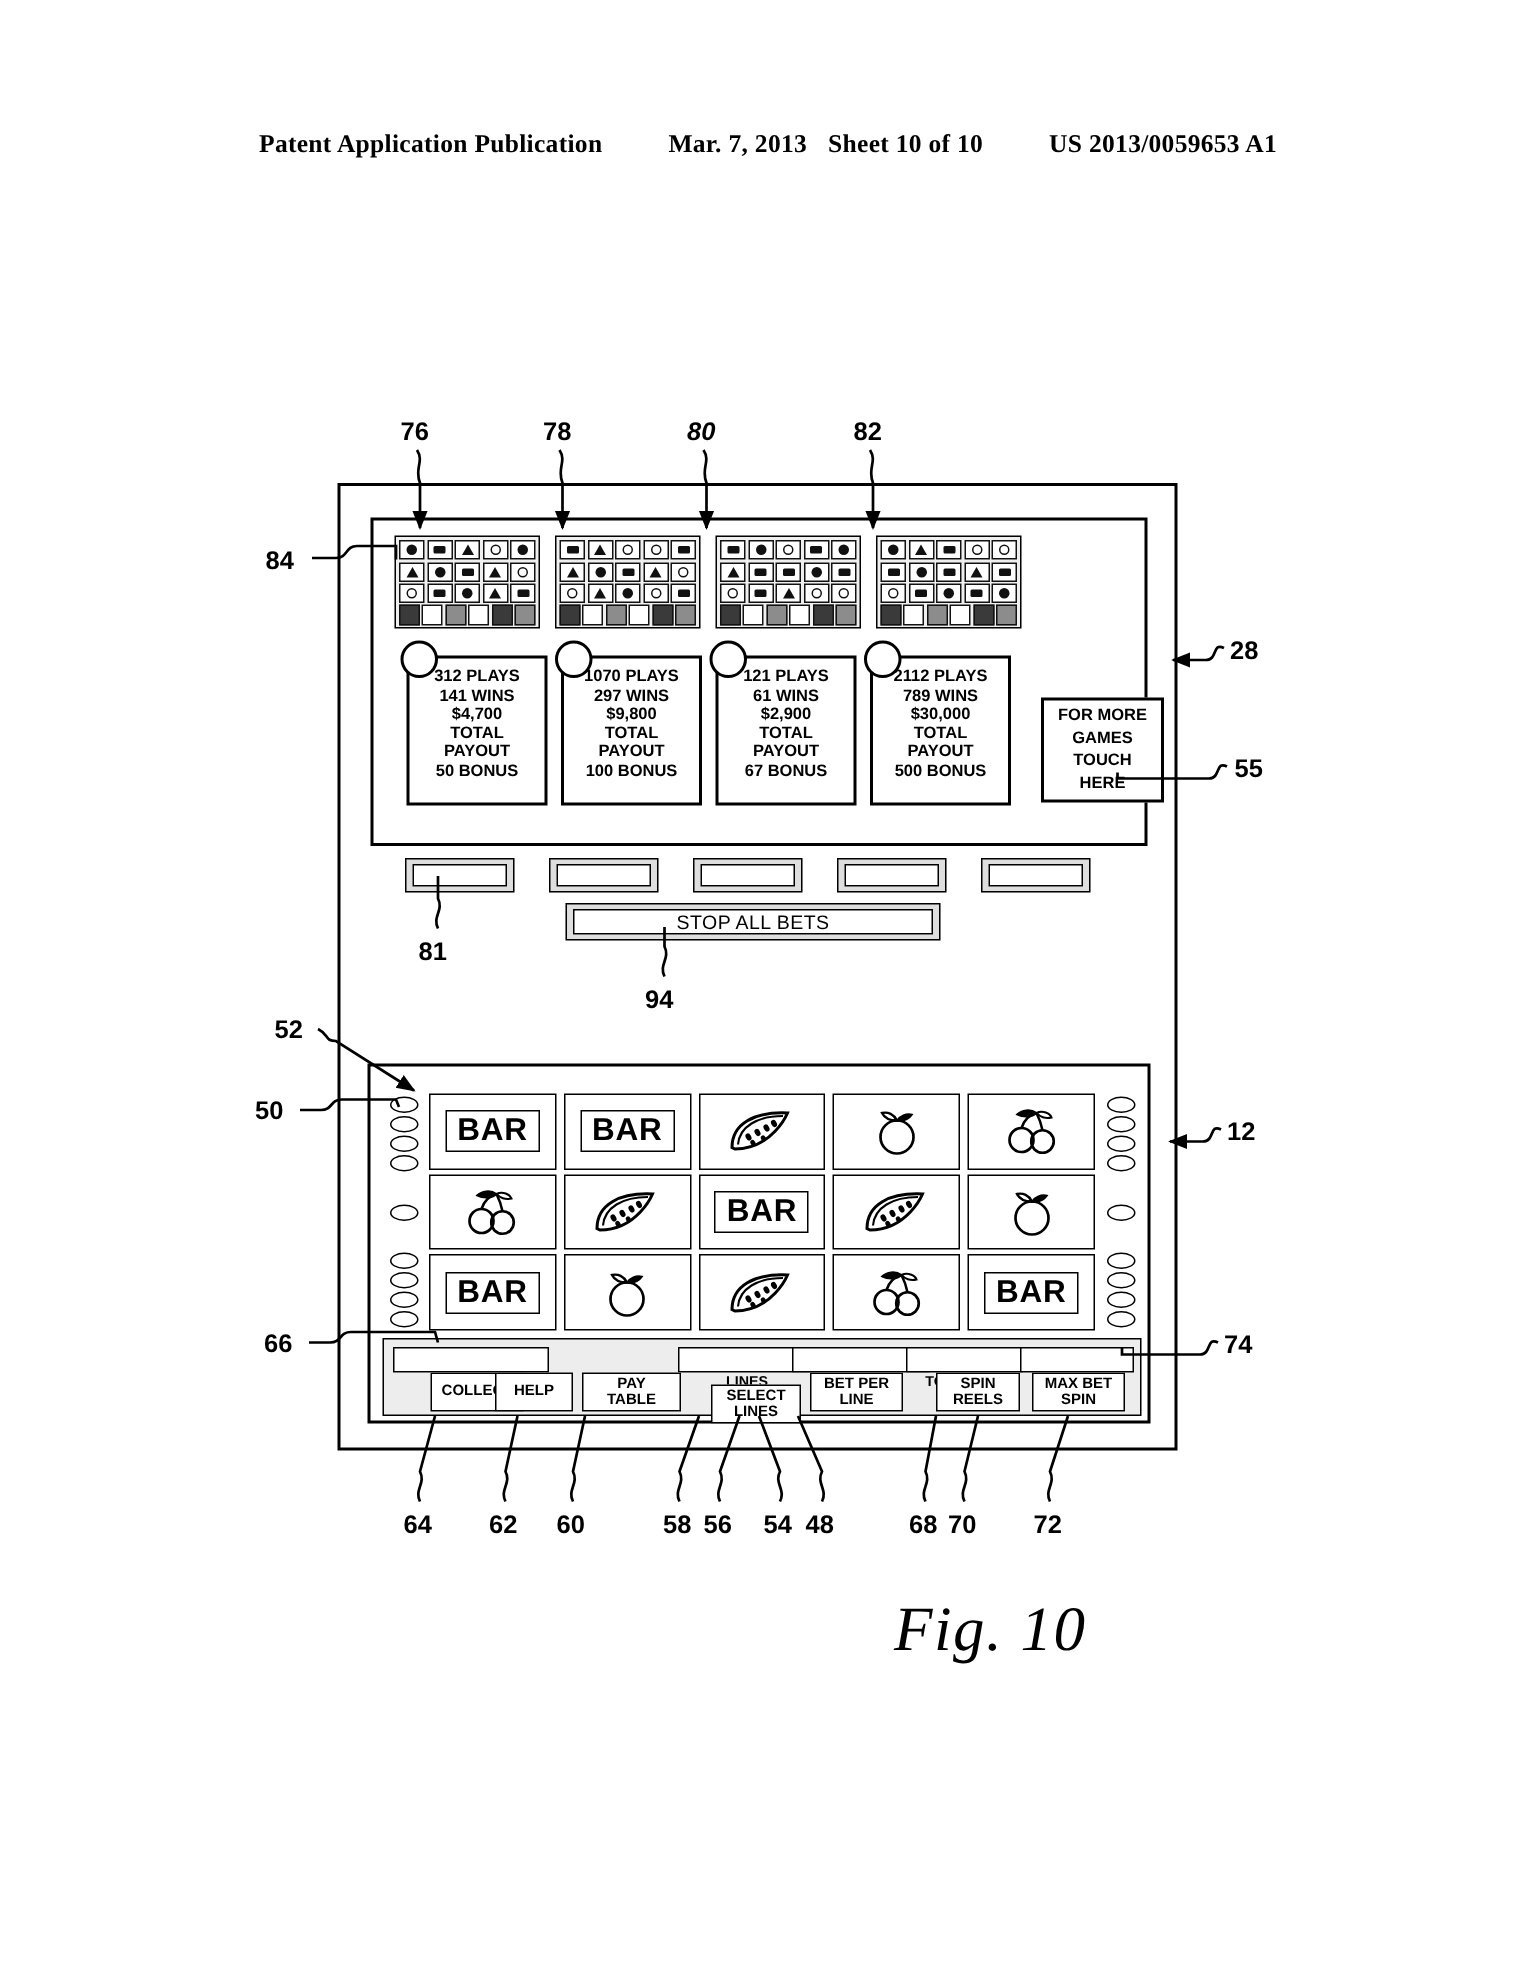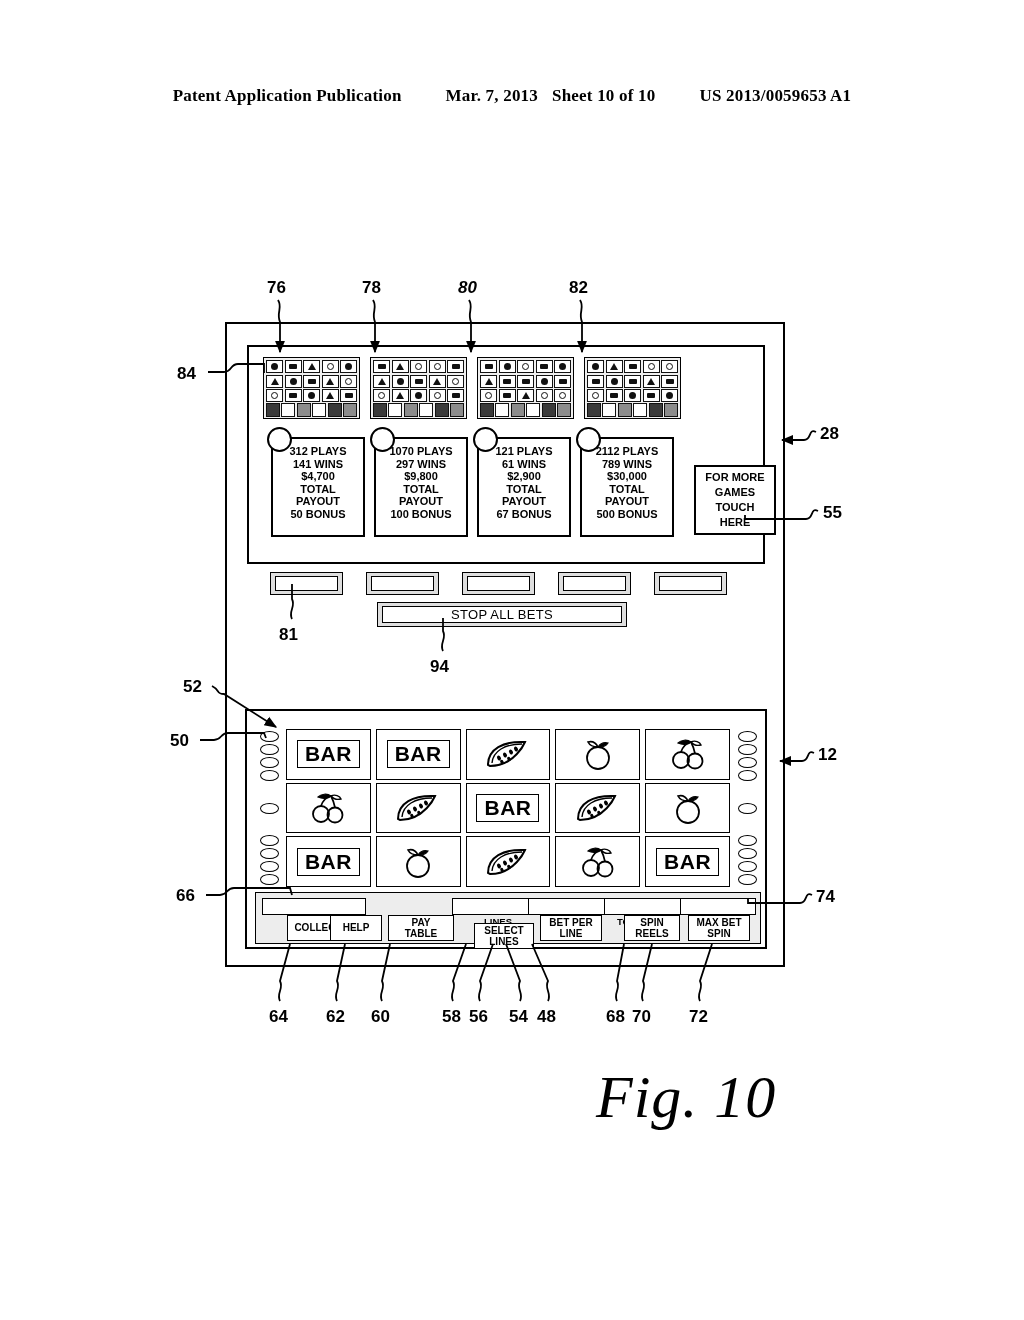--- a/index.html
+++ b/index.html
@@ -16,21 +16,21 @@
     font-family:"Liberation Serif", serif; font-weight:bold; font-size:17px;
     letter-spacing:.2px; white-space:nowrap;
   }
   #pub-header span{ display:inline-block; }
   .hgap1{ width:44px; } .hgap2{ width:14px; } .hgap3{ width:44px; }
 
   
   #fig-caption{
     position:absolute; left:596px; top:1063px;
     font-family:"Liberation Serif", serif; font-style:italic;
-    font-size:60px; letter-spacing:1px;
+    font-size:42px; letter-spacing:1px;
   }
 
   
   #machine-frame{
     position:absolute; left:225px; top:322px; width:560px; height:645px;
     border:2px solid #000; background:#fff;
   }
 
   
   #upper-display{

